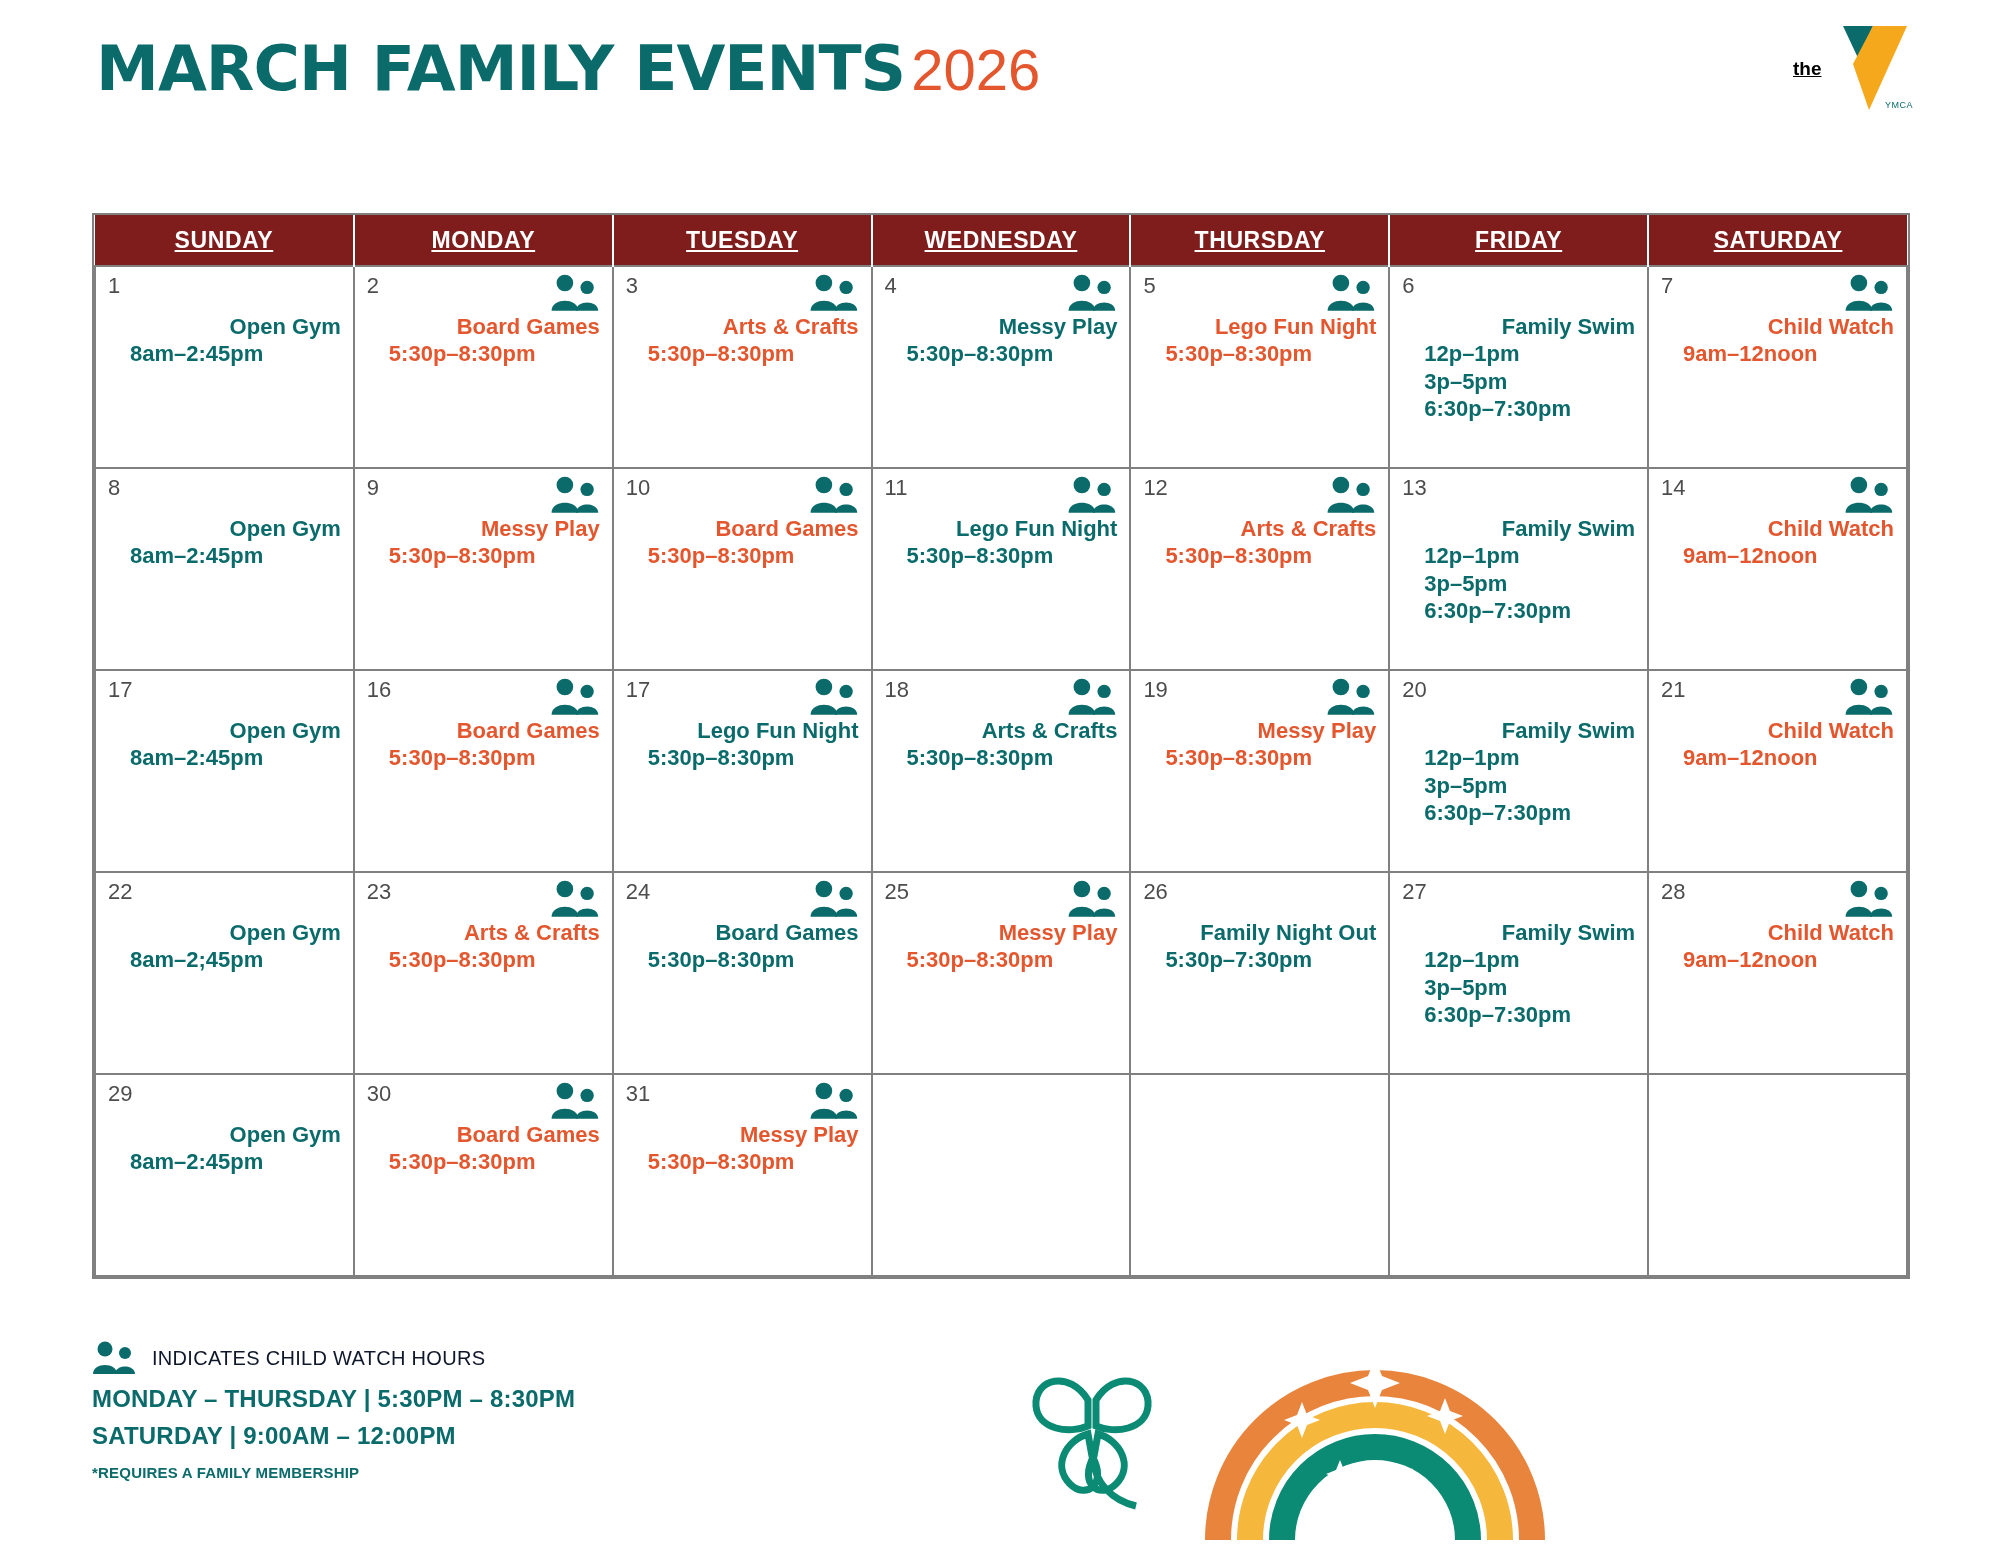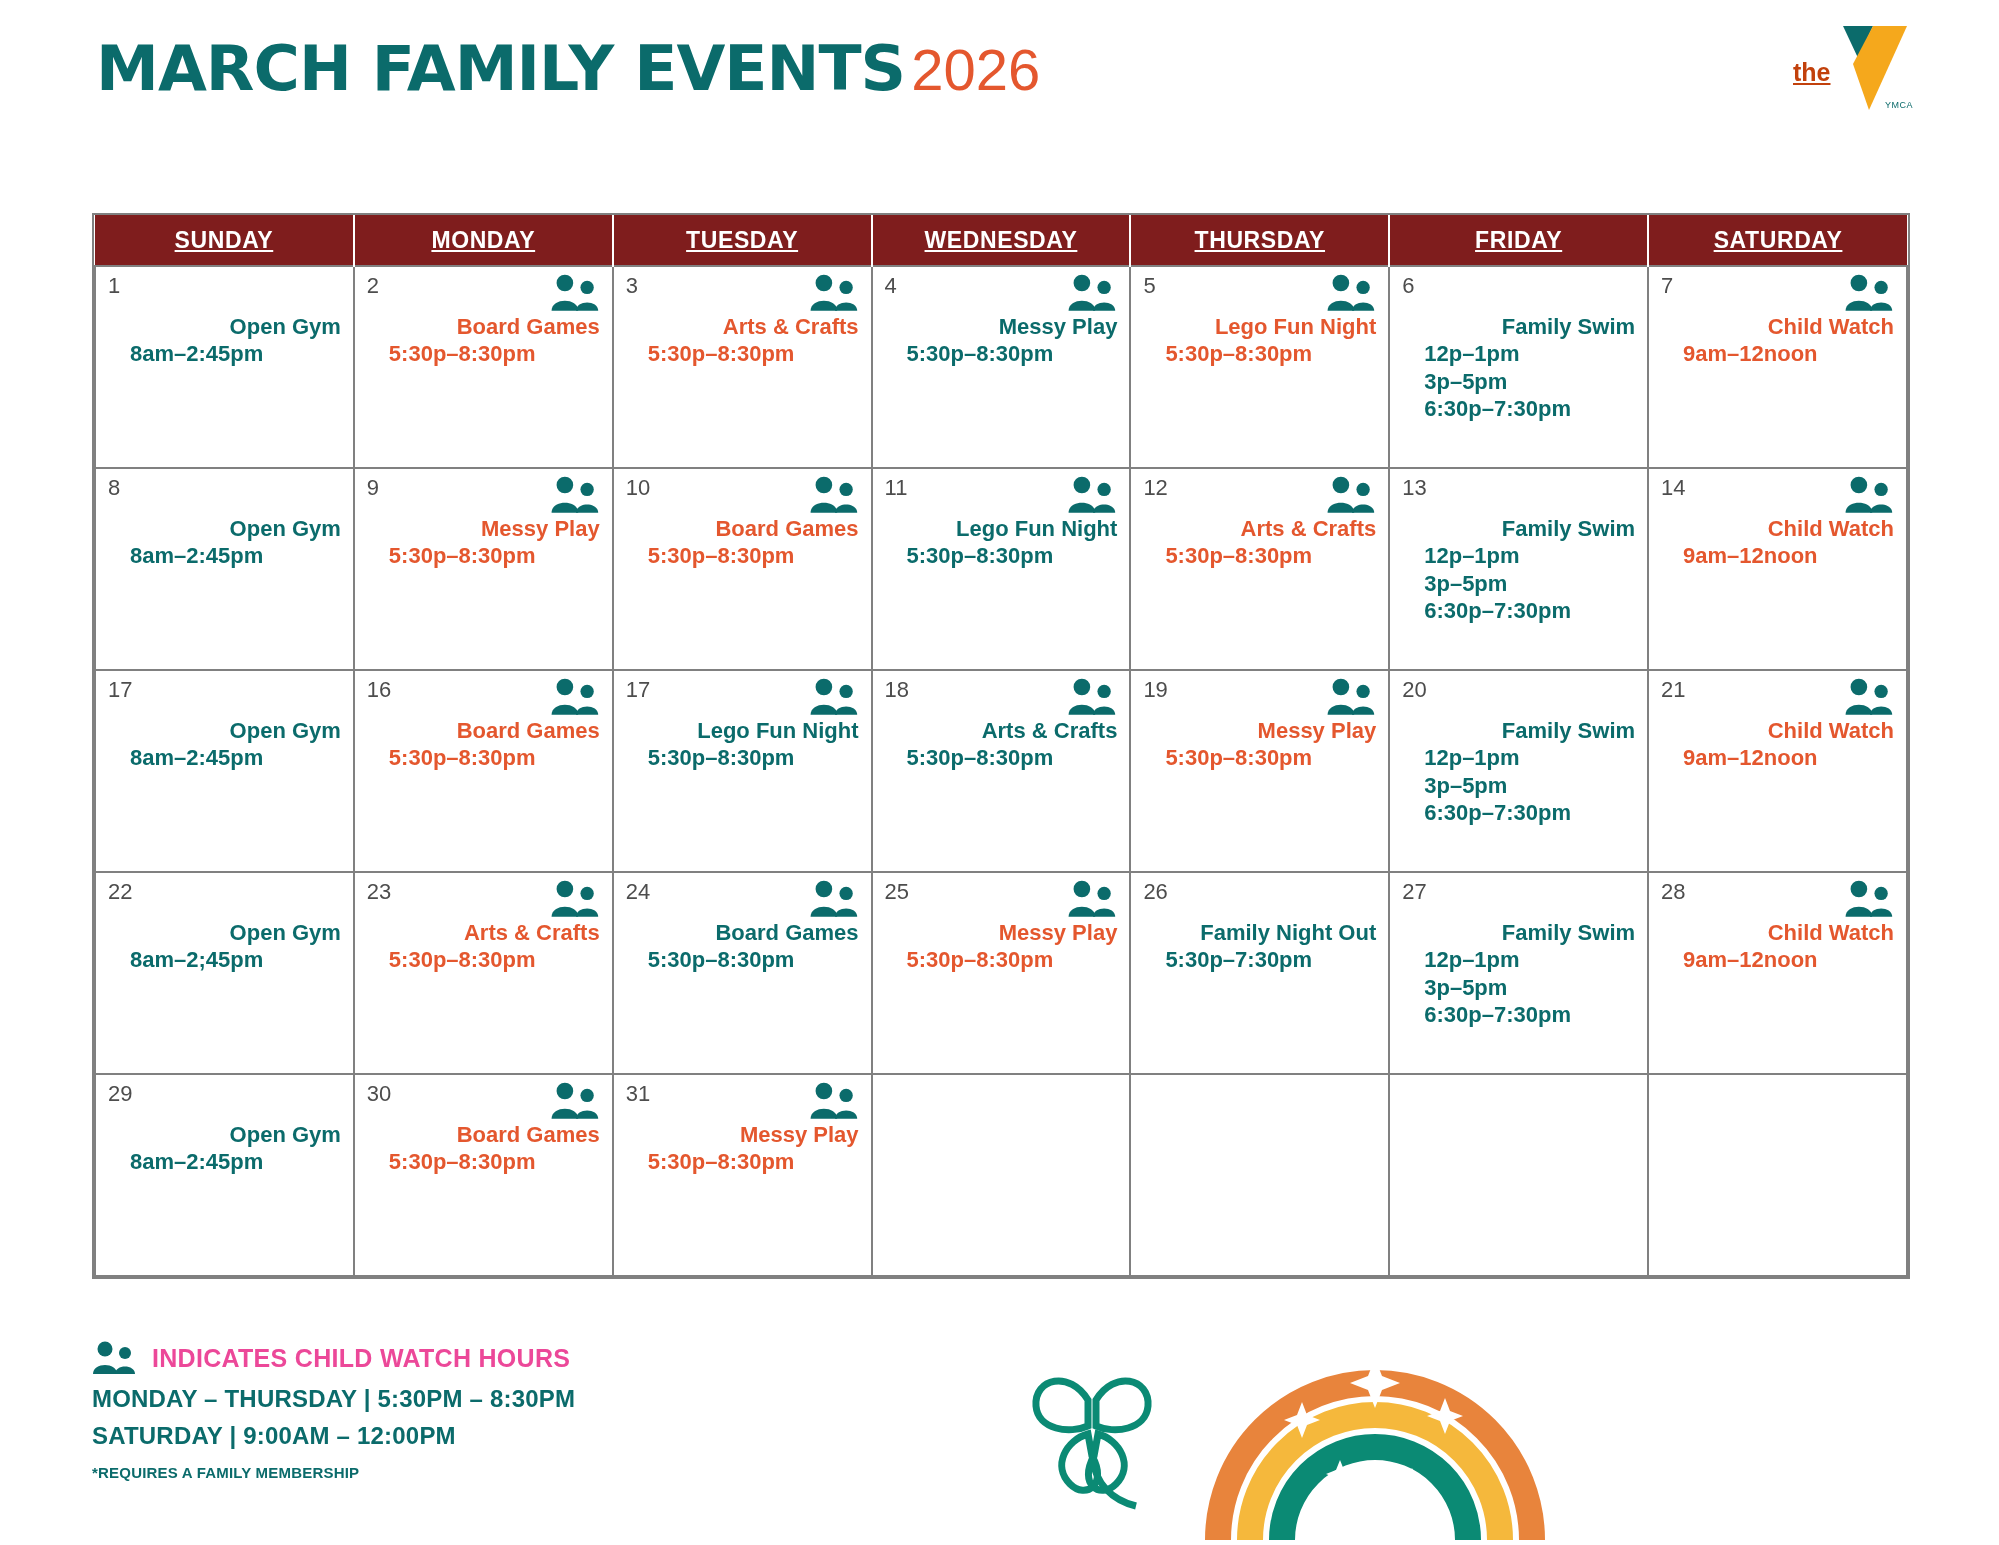--- a/index.html
+++ b/index.html
@@ -58,22 +58,22 @@
     position: absolute;
     top: 18px;
     right: 84px;
     width: 120px;
     height: 100px;
   }
   .y-logo .the {
     position: absolute;
     left: -2px;
     top: 40px;
-    font-size: 25px;
-    color: #c2410c;
+    font-size: 19px;
+    color: #000000;
     font-weight: bold;
     font-family: "Liberation Sans", sans-serif;
     text-decoration: underline;
   }
   .y-logo .ymca {
     position: absolute;
     right: 2px;
     bottom: 8px;
     font-size: 9px;
     color: #0b6b6b;
@@ -164,23 +164,23 @@
     left: 92px;
     top: 1340px;
     width: 700px;
   }
   .footer-legend {
     display: flex;
     align-items: center;
     gap: 14px;
   }
   .footer-legend .legend-text {
-    font-size: 25px;
-    font-weight: bold;
-    color: #ec4899;
+    font-size: 20px;
+    font-weight: normal;
+    color: #0f172a;
     letter-spacing: 0.3px;
   }
   .footer-line {
     font-size: 24px;
     font-weight: bold;
     color: #0b6b6b;
     margin-top: 9px;
     letter-spacing: 0.2px;
   }
   .footer-note {

